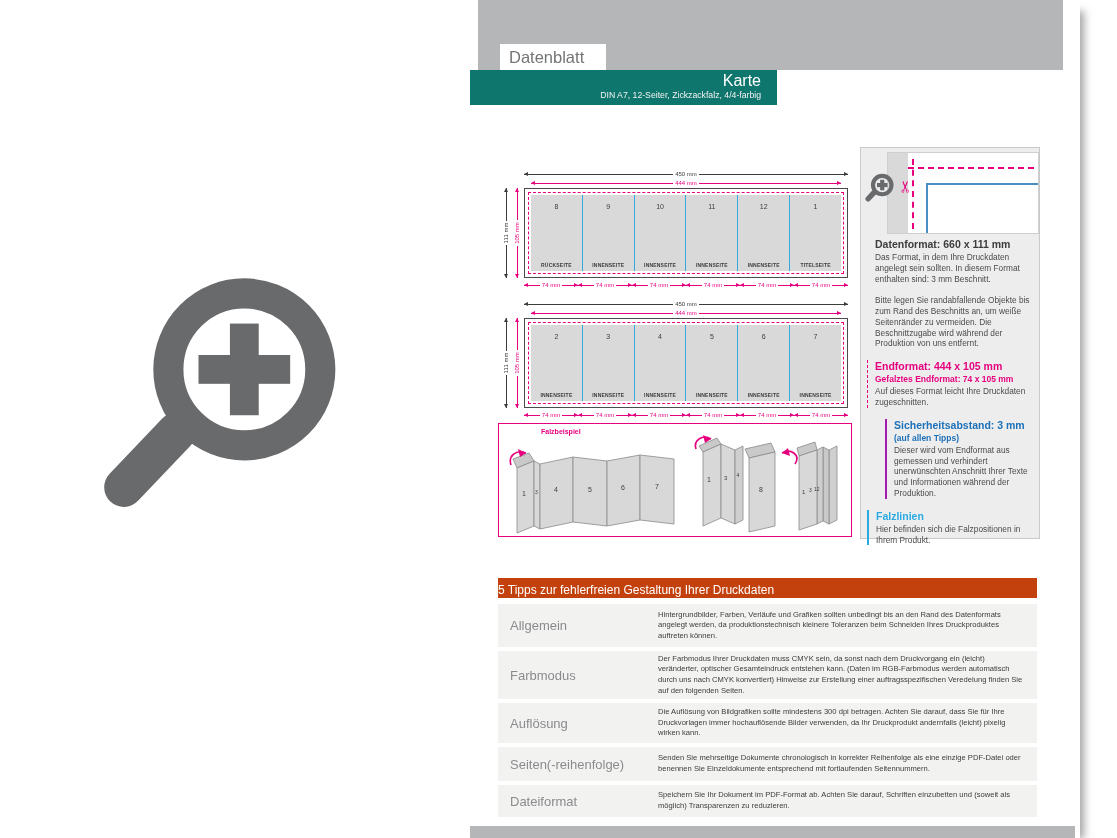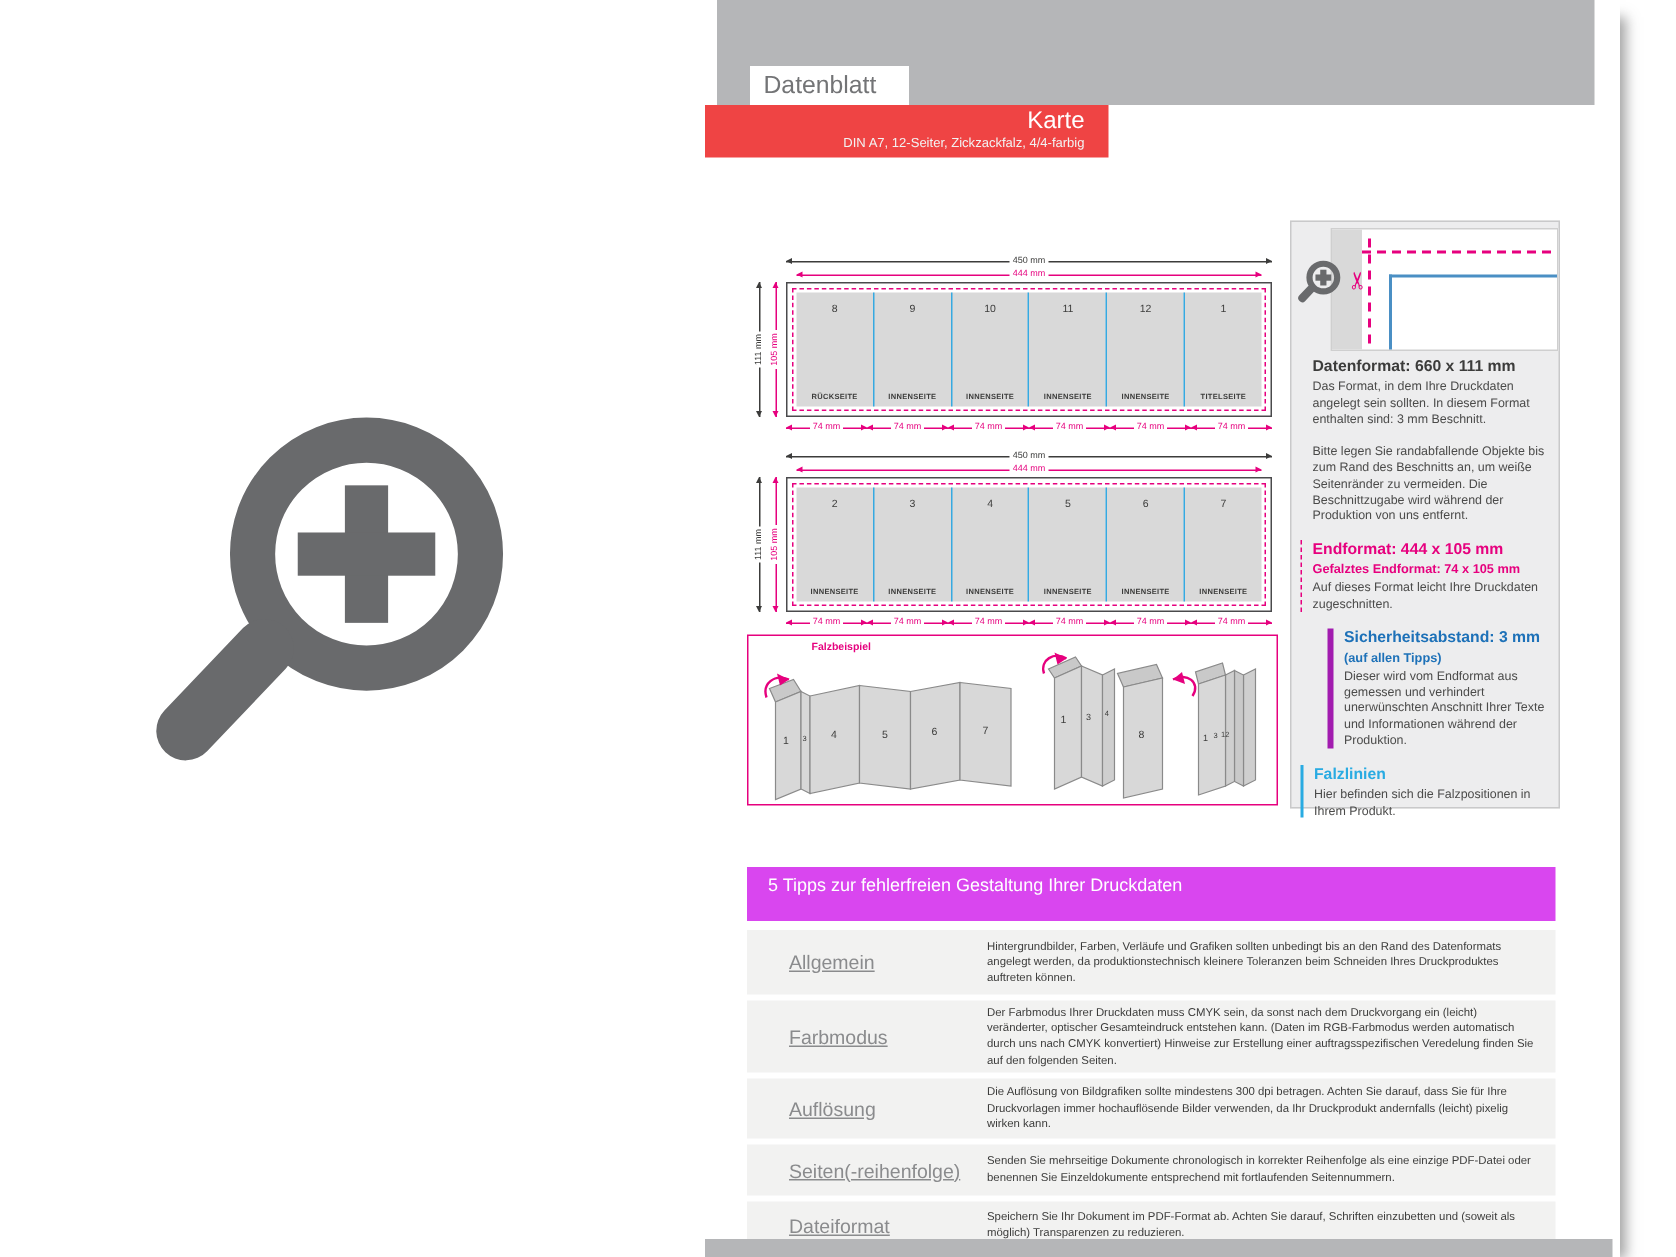--- a/index.html
+++ b/index.html
@@ -9,21 +9,21 @@
   
   .big-zoom{position:absolute;left:95px;top:262px;}
 
   
   .page{position:absolute;left:468px;top:0;width:612px;height:838px;background:#fff;
     box-shadow:9px 6px 8px -5px rgba(90,90,90,.55);}
   .band-top{position:absolute;left:10px;top:0;width:585px;height:70px;background:#b5b6b8;}
   .band-bottom{position:absolute;left:2px;top:826px;width:605px;height:12px;background:#b5b6b8;}
   .tab{position:absolute;left:32px;top:44px;width:106px;height:26px;background:#fff;
     color:#737476;font-size:16.5px;line-height:26px;padding-left:9px;box-sizing:border-box;}
-  .titlebar{position:absolute;left:2px;top:70px;width:269px;height:35px;background:#ef4444;color:#fff;
+  .titlebar{position:absolute;left:2px;top:70px;width:307px;height:35px;background:#0f766e;color:#fff;
     text-align:right;box-sizing:border-box;padding:2px 16px 0 0;}
   .titlebar .t{font-size:16px;line-height:18px;}
   .titlebar .s{font-size:8.7px;line-height:11px;color:#f2f2f2;}
 
   
   .dim{display:flex;align-items:center;font-size:6px;line-height:8px;white-space:nowrap;}
   .dim .line{flex:1;height:0;border-top:1px solid currentColor;position:relative;}
   .dim .lbl{padding:0 2px;}
   .dim .line.l::before{content:'';position:absolute;left:0;top:-2.5px;
     border-top:2px solid transparent;border-bottom:2px solid transparent;border-right:4px solid currentColor;}
@@ -65,31 +65,31 @@
   .scissors{position:absolute;left:11px;top:24px;font-size:16px;color:#e6007e;
     transform:rotate(-90deg);}
   .zoom-small{position:absolute;left:3px;top:24px;}
   .sb-text{position:absolute;top:90px;left:14px;right:8px;}
   .sb-text h3{font-size:10.5px;margin:0 0 2px 0;color:#3c3c3b;}
   .sb-text p{font-size:8.3px;line-height:1.3;color:#4b4b4a;margin:0 0 11px 0;}
   .sb-text .sub{font-size:8.5px;font-weight:bold;margin:0 0 2px 0;}
   .sb-sec{margin-left:-8px;padding-left:7px;}
   .sb-sec.end{border-left:1px dashed #e6007e;}
   .sb-sec.end h3,.sb-sec.end .sub{color:#e6007e;}
-  .sb-sec.safe{border-left:4px solid #a21caf;margin-left:10px;}
+  .sb-sec.safe{border-left:2px solid #a21caf;margin-left:10px;}
   .sb-sec.safe h3,.sb-sec.safe .sub{color:#1d71b8;}
   .sb-sec.falz{border-left:2px solid #29abe2;}
   .sb-sec.falz h3{color:#29abe2;}
 
   
   .tips{position:absolute;left:30px;top:578px;width:539px;}
-  .tips-header{height:36px;background:#d946ef;color:#fff;font-size:12px;line-height:24px;
-    padding-left:14px;margin-bottom:6px;}
+  .tips-header{height:20px;background:#c2410c;color:#fff;font-size:12px;line-height:24px;
+    margin-bottom:6px;}
   .tip-row{display:flex;background:#f2f2f1;margin-bottom:4px;align-items:center;}
-  .tip-label{width:160px;flex:0 0 160px;font-size:13px;color:#8a8b8d;padding-left:28px;box-sizing:border-box;text-decoration:underline;}
+  .tip-label{width:160px;flex:0 0 160px;font-size:13px;color:#8a8b8d;padding-left:12px;box-sizing:border-box;}
   .tip-text{flex:1;font-size:7.6px;line-height:1.4;color:#3c3c3b;padding:5px 12px 5px 0;}
 
   svg text{font-family:"Liberation Sans",sans-serif;fill:#3c3c3b;}
 </style>
 </head>
 <body>
 
 <div class="stage">
 
   <svg class="big-zoom" width="262" height="296" viewBox="0 0 100 113">

